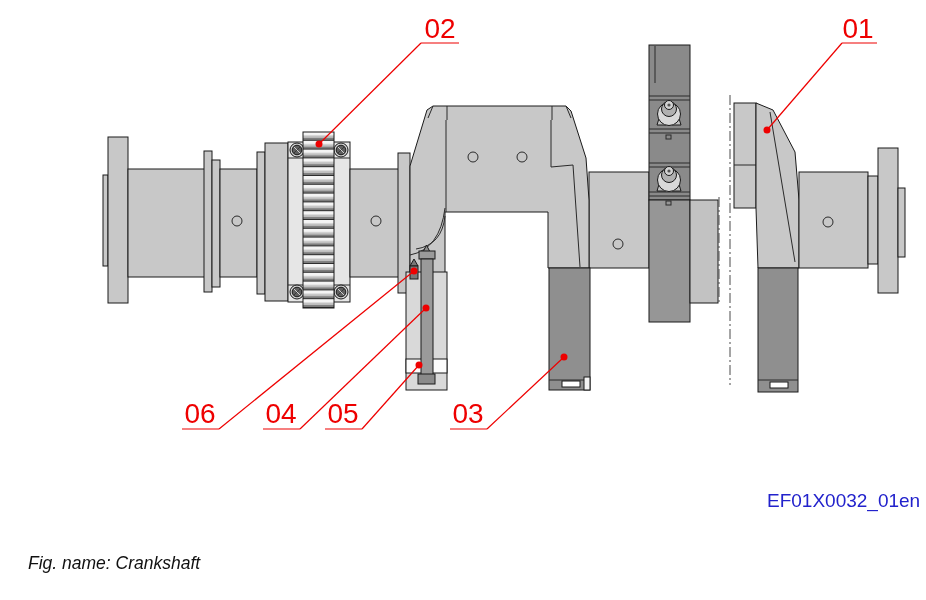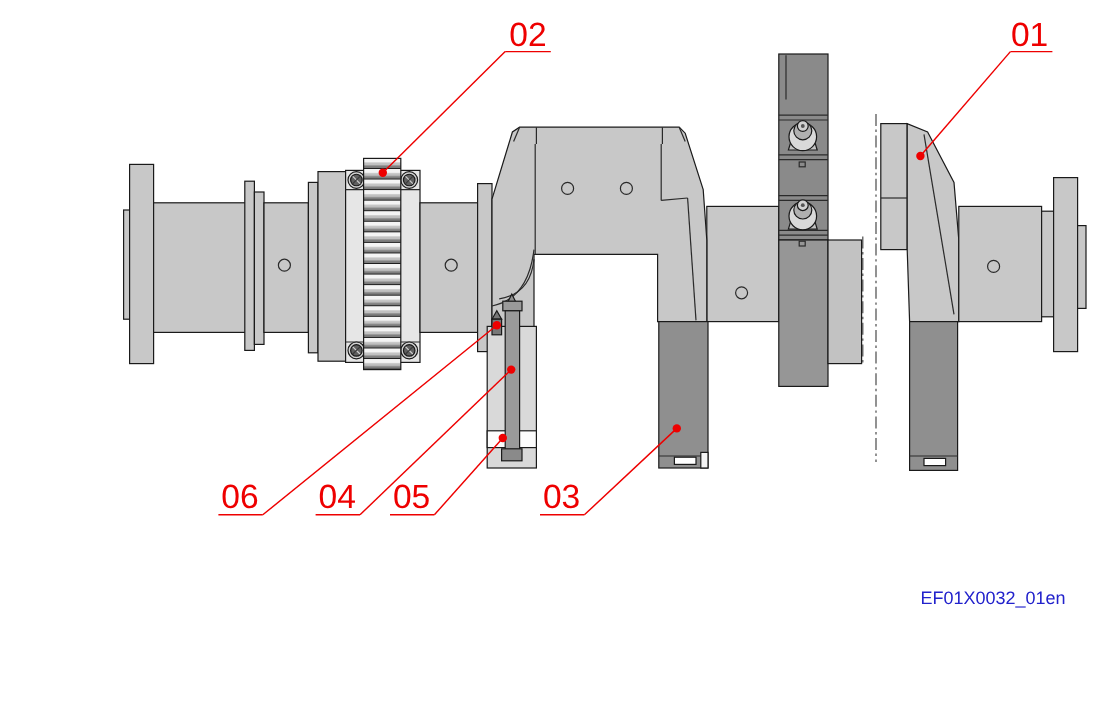--- a/index.html
+++ b/index.html
@@ -10,21 +10,21 @@
   .body-gray{fill:#c8c8c8;}
   .plate{fill:#e6e6e6;}
   .dark{fill:#8f8f8f;}
   .flange-dark{fill:#8a8a8a;}
   .block-light{fill:#d9d9d9;}
   .thin{stroke:#2a2a2a;stroke-width:1;fill:none;}
   .callout-line{stroke:#ee0000;stroke-width:1.2;fill:none;}
   .callout-dot{fill:#ee0000;stroke:none;}
   .callout-text{fill:#ee0000;font-size:28px;font-family:"Liberation Sans",sans-serif;}
   .dashdot{stroke:#4a4a4a;stroke-width:1;fill:none;stroke-dasharray:10 3 2 3;}
-  #drawing-code{position:absolute;left:767px;top:490px;color:#2222cc;font-size:15px;
+  #drawing-code{position:absolute;left:767px;top:490px;color:#2222cc;font-size:19px;
     font-family:"Liberation Sans",sans-serif;white-space:nowrap;}
   #fig-caption{position:absolute;left:28px;top:553px;color:#111111;font-size:17.5px;
     font-style:italic;font-family:"Liberation Sans",sans-serif;white-space:nowrap;}
 </style>
 </head>
 <body>
 
 <div id="stage">
 
 <svg width="926" height="600" viewBox="0 0 926 600">
@@ -182,14 +182,15 @@
   </g>
   <g>
     <polyline points="219,429 414,271" class="callout-line"></polyline>
     <line x1="182" y1="429" x2="219" y2="429" class="callout-line"></line>
     <circle cx="414" cy="271" r="3.5" class="callout-dot"></circle>
     <text x="200" y="423" text-anchor="middle" class="callout-text">06</text>
   </g>
 </svg>
 
 <div id="drawing-code">EF01X0032_01en</div>
+<div id="fig-caption">Fig. name: Crankshaft</div>
 
 </div>
 
 </body></html>

